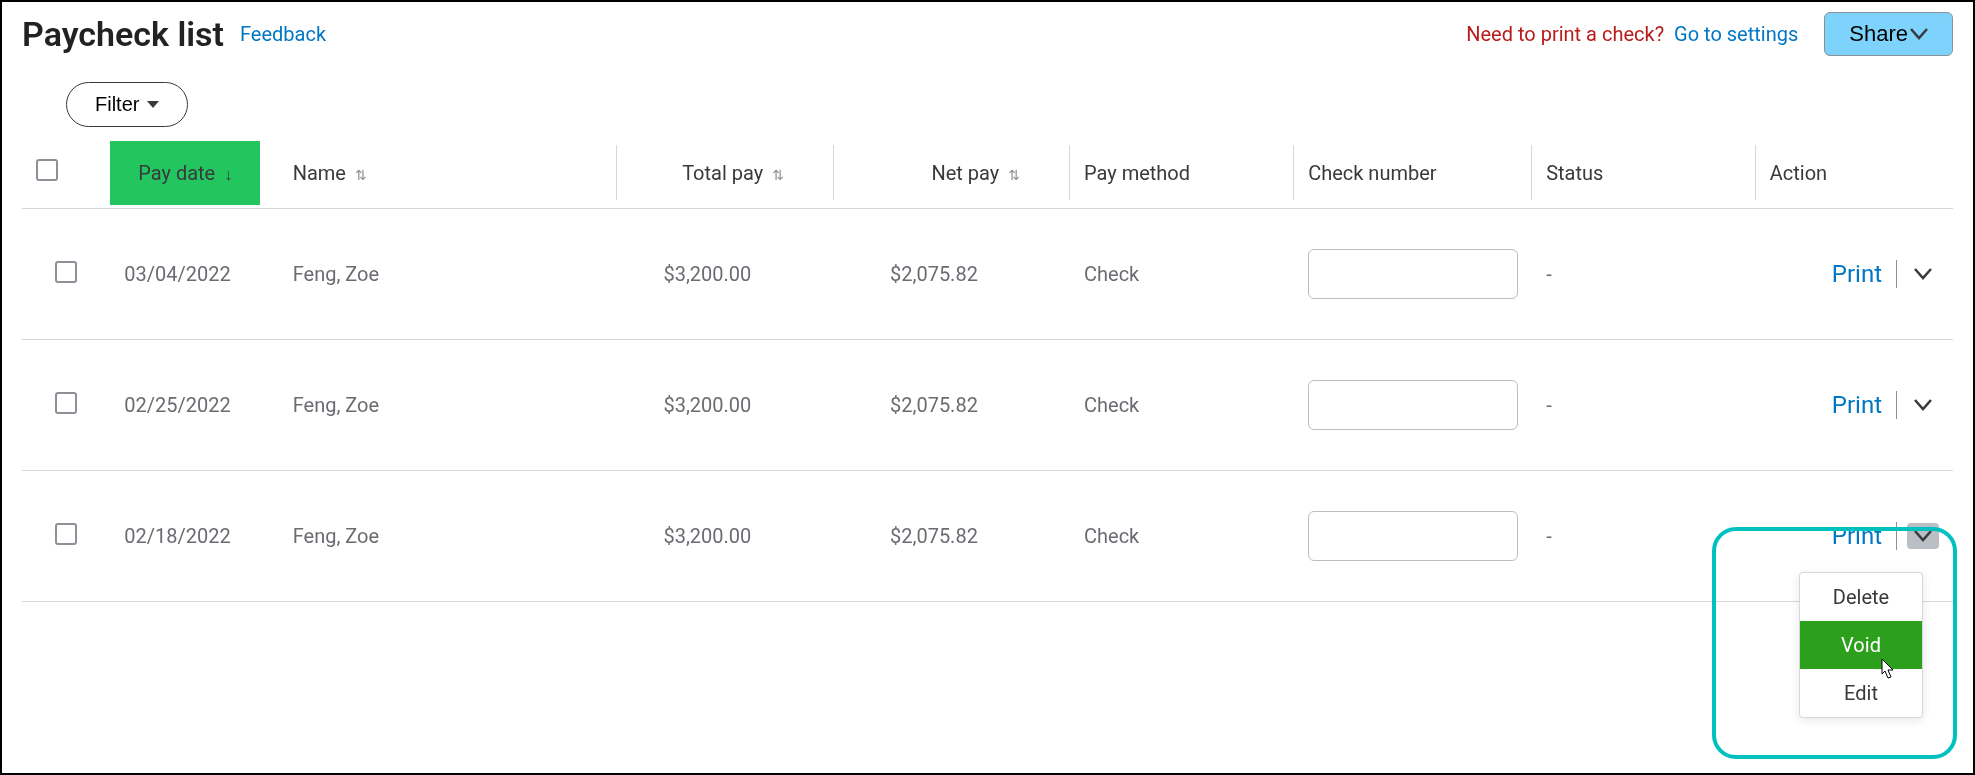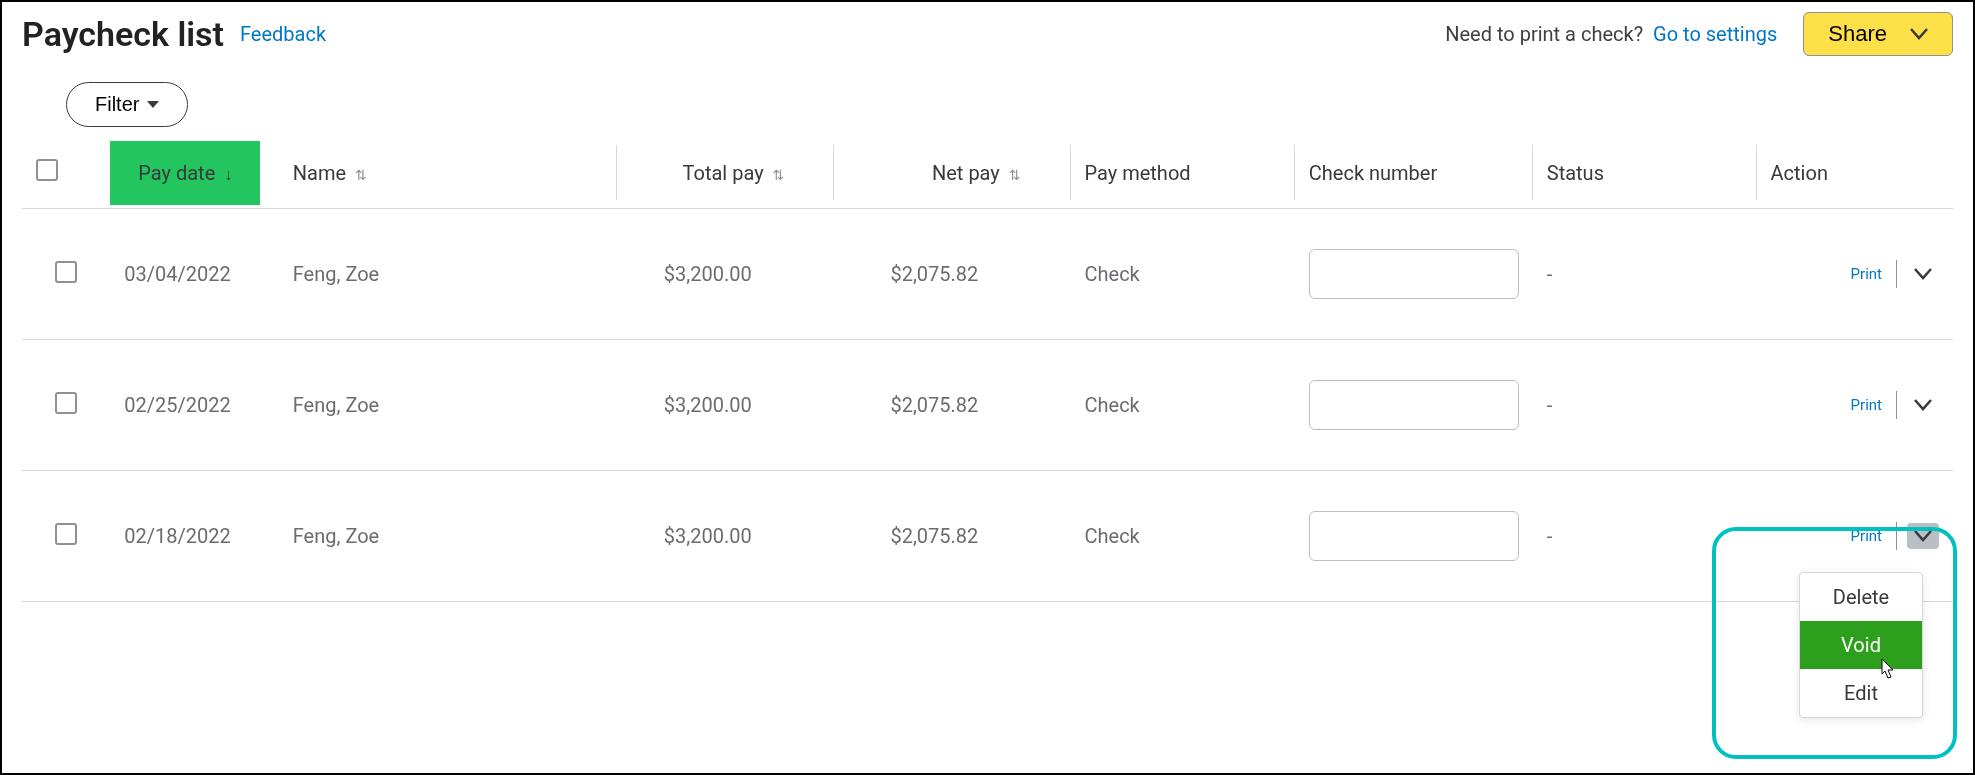--- a/index.html
+++ b/index.html
@@ -29,39 +29,39 @@
     font-size: 20px;
     cursor: pointer;
   }
   .header-right {
     margin-left: auto;
     display: flex;
     align-items: center;
     gap: 10px;
   }
   .print-check-text {
-    color: #404040;
+    color: #b91c1c;
     font-size: 20px;
   }
   .settings-link {
     color: #0077c5;
     font-size: 20px;
     cursor: pointer;
     margin-right: 16px;
   }
   .share-btn {
     border: 1.5px solid #8d9096;
     border-radius: 6px;
-    background: #fde047;
+    background: #7dd3fc;
     padding: 8px 24px;
     font-size: 22px;
     font-weight: 500;
     display: flex;
     align-items: center;
-    gap: 23px;
+    gap: 2px;
     cursor: pointer;
     text-align: right;
   }
   .filter-bar {
     padding: 16px 48px 10px 64px;
   }
   .filter-btn {
     border: 1.5px solid #393a3d;
     background: #fff;
     padding: 10px 28px;
@@ -139,21 +139,21 @@
   }
   .action-cell {
     display: flex;
     align-items: center;
     justify-content: flex-end;
     gap: 0;
     position: relative;
   }
   .print-link {
     color: #0077c5;
-    font-size: 15px;
+    font-size: 24px;
     cursor: pointer;
     padding-right: 14px;
   }
   .divider {
     width: 1px;
     height: 28px;
     background: #8d9096;
     margin-right: 10px;
   }
   .chev-btn {

